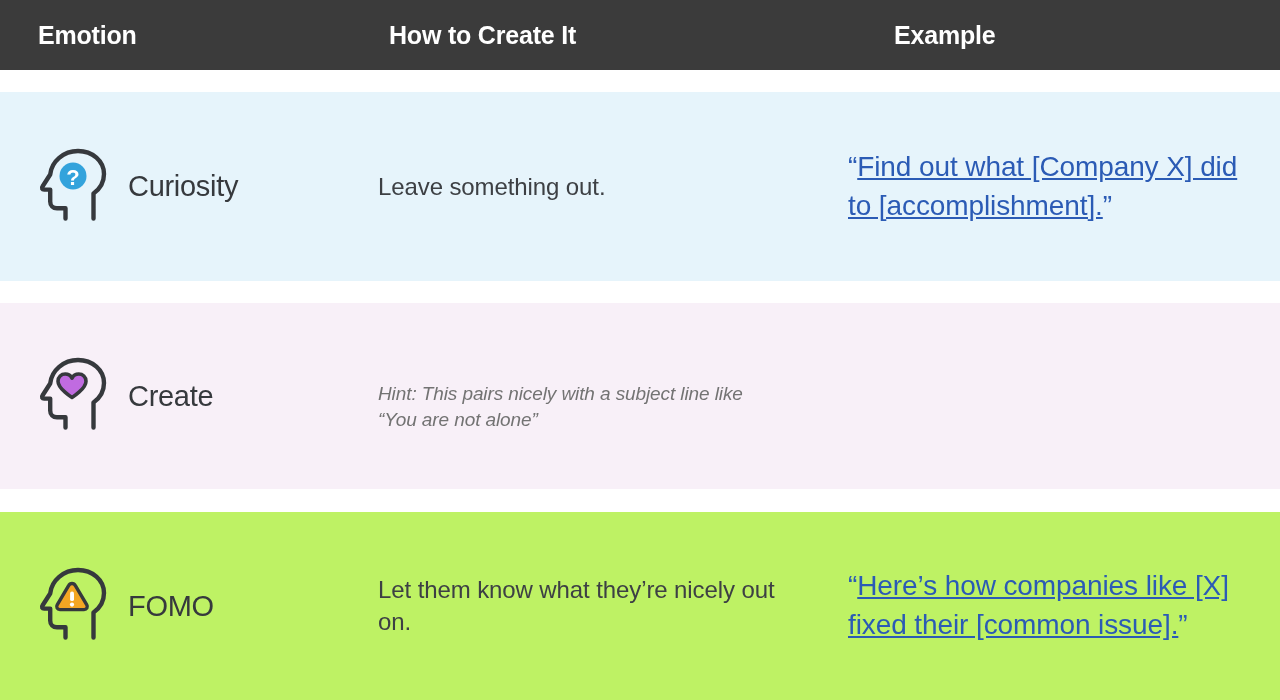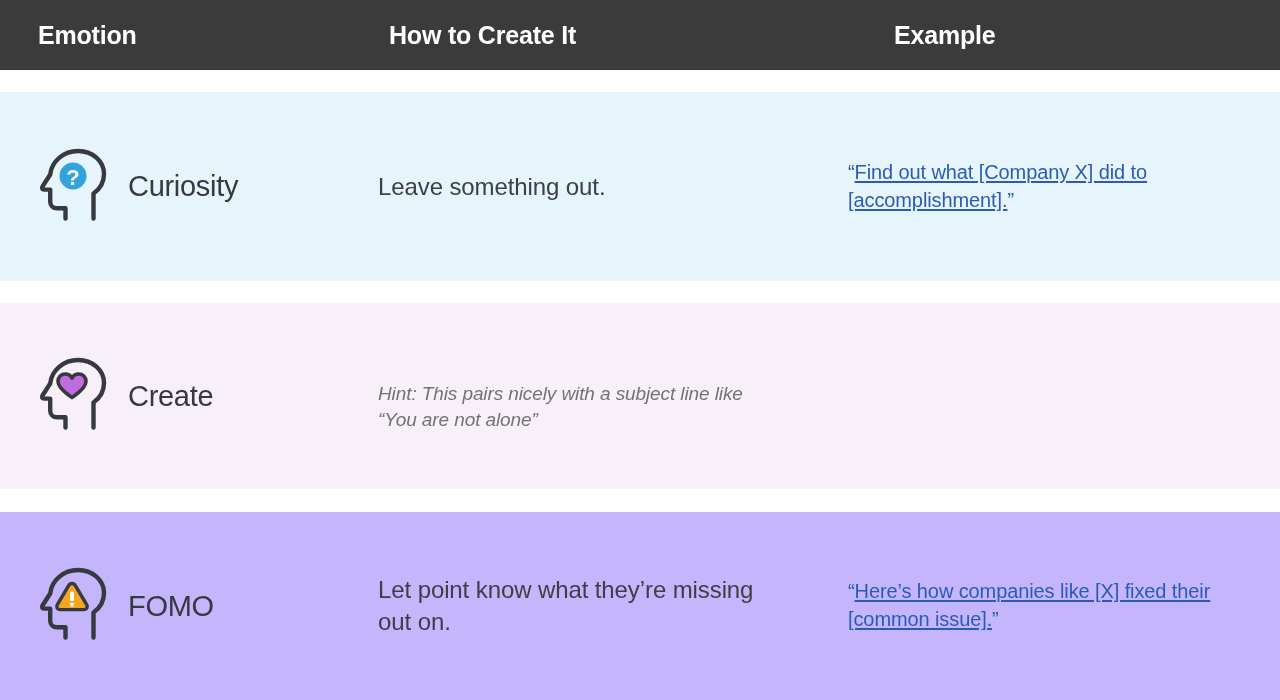--- a/index.html
+++ b/index.html
@@ -48,21 +48,21 @@
 
   
   .row {
     position: absolute;
     left: 0;
     width: 1280px;
     box-sizing: border-box;
   }
   .row-curiosity { top: 92px;  height: 189px; background: #e6f4fb; }
   .row-empathy   { top: 303px; height: 186px; background: #f8f0f8; }
-  .row-fomo      { top: 512px; height: 188px; background: #c4b5fd; }
+  .row-fomo      { top: 512px; height: 188px; background: #bef264; }
 
   .cell {
     position: absolute;
     box-sizing: border-box;
   }
 
   
   .cell-emotion {
     left: 38px;
     top: 0;
@@ -115,21 +115,21 @@
   .cell-example {
     left: 848px;
     top: 0;
     height: 100%;
     width: 400px;
     display: flex;
     flex-direction: column;
     justify-content: center;
   }
   .example-text {
-    font-size: 20px;
+    font-size: 28px;
     color: #2b5bb5;
     line-height: 1.38;
     letter-spacing: -0.1px;
   }
   .example-text .quote {
     color: #2b5bb5;
     text-decoration: none;
   }
   .example-link {
     color: #2b5bb5;
@@ -196,21 +196,21 @@
       <svg class="emotion-icon" viewBox="0 0 72 78" aria-hidden="true">
         <path d="M55.5 70.5 L55.5 45.5 C62.5 40.5 66 33.5 66 26 C66 13 54.5 3 40 3 C25.5 3 13.5 13.5 12.2 26.5 L4.5 38.5 C3.4 40.1 4.2 41.6 6.1 41.6 L12.2 41.6 L12.2 53.5 C12.2 57.5 15 60.3 19 60.3 L27.5 60.3 L27.5 70.5" fill="none" stroke="#36393d" stroke-width="4.4" stroke-linecap="round" stroke-linejoin="round"></path>
         <path d="M34 16.5 C32.4 16.5 31.3 17.3 30.6 18.6 L19.2 37.8 C17.9 40 19.2 42.6 21.9 42.6 L46.1 42.6 C48.8 42.6 50.1 40 48.8 37.8 L37.4 18.6 C36.7 17.3 35.6 16.5 34 16.5 Z" fill="#F4A623" stroke="#36393d" stroke-width="3.4" stroke-linejoin="round"></path>
         <rect x="32.1" y="24.5" width="3.9" height="9.6" rx="1.9" fill="#ffffff"></rect>
         <circle cx="34" cy="37.6" r="2.1" fill="#ffffff"></circle>
       </svg>
       <span class="emotion-label">FOMO</span>
     </div>
 
     <div class="cell cell-how">
-      <div class="how-main">Let point know what they’re missing out on.</div>
+      <div class="how-main">Let them know what they’re nicely out on.</div>
     </div>
 
     <div class="cell cell-example">
       <div class="example-text"><span class="quote">“</span><a href="#" class="example-link">Here’s how companies like [X] fixed their [common issue].</a><span class="quote">”</span></div>
     </div>
   </div>
 
 </div>
 
 </body></html>

